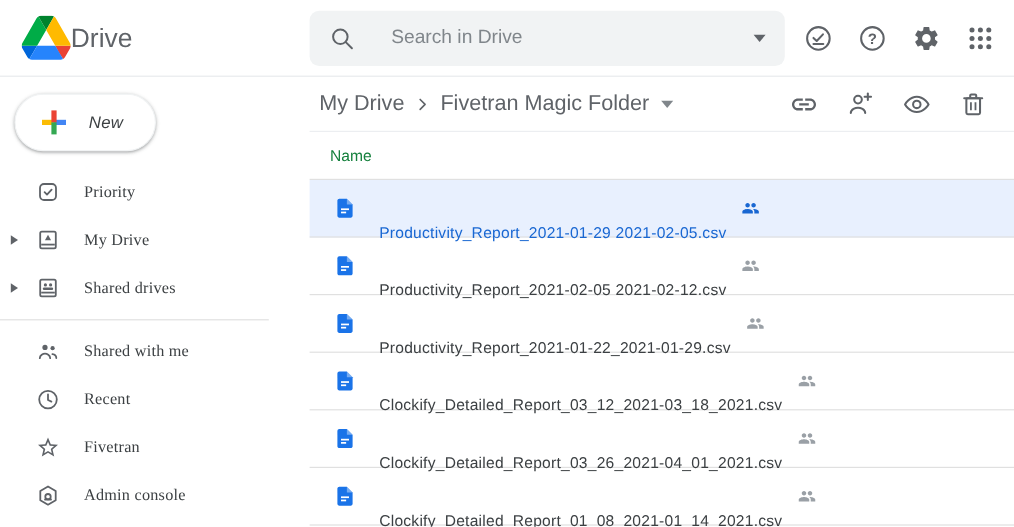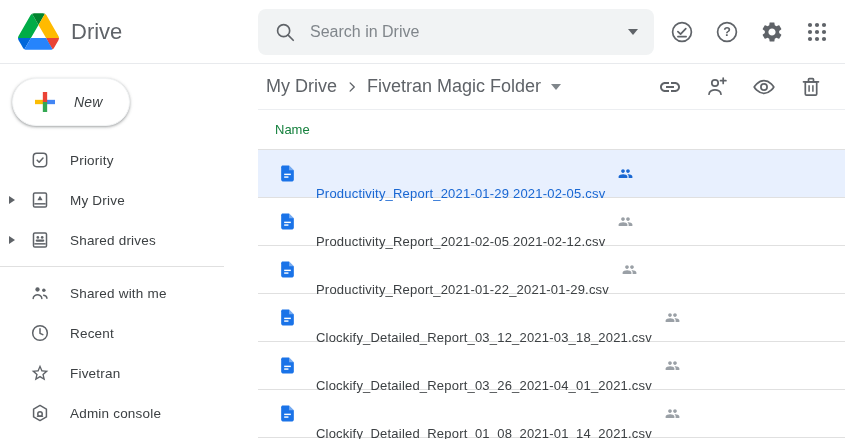--- a/index.html
+++ b/index.html
@@ -2,26 +2,26 @@
 <html><head>
 <meta charset="utf-8">
 <style>
   * { margin:0; padding:0; box-sizing:border-box; }
   html,body { width:845px; height:439px; overflow:hidden; background:#fff;
               font-family:"Liberation Sans", sans-serif; }
 
   
   .topbar { display:flex; align-items:center; height:64px; background:#fff;
             border-bottom:1px solid #e8eaed; }
-  .logo-area { width:258px; display:flex; align-items:center; padding-left:18px; gap:12px; cursor:pointer; }
+  .logo-area { width:258px; display:flex; align-items:center; padding-left:18px; cursor:pointer; }
   .logo-text { font-size:22px; color:#5f6368; }
   .searchbar { width:396px; height:46px; background:#f1f3f4; border-radius:8px;
                display:flex; align-items:center; padding:0 16px; }
   .searchbar input { flex:1; border:none; outline:none; background:transparent;
-                     font-size:16px; color:#0f766e; margin-left:14px;
+                     font-size:16px; color:#0f766e; margin-left:30px;
                      font-family:"Liberation Sans", sans-serif; }
   .searchbar input::placeholder { color:#80868b; opacity:1; }
   .caret-down { width:0; height:0; border-left:5px solid transparent;
                 border-right:5px solid transparent; border-top:6px solid #5f6368;
                 cursor:pointer; }
   .top-icons { margin-left:auto; display:flex; align-items:center; gap:21px; padding-right:16px; }
   .icon-btn { background:none; border:none; padding:0; cursor:pointer; display:flex;
               align-items:center; justify-content:center; }
 
   
@@ -29,21 +29,21 @@
 
   
   .sidebar { width:258px; flex:0 0 258px; padding-top:14px; }
   .new-btn { margin-left:12px; margin-bottom:14px; display:inline-flex; align-items:center;
              gap:14px; height:48px; padding:0 26px 0 17px; border-radius:24px; background:#fff;
              border:1px solid #f1f3f4; box-shadow:0 1px 2px rgba(60,64,67,.3), 0 1px 3px 1px rgba(60,64,67,.15);
              font-size:14px; color:#3c4043; font-family:"Liberation Sans", sans-serif;
              cursor:pointer; font-weight:500; letter-spacing:.2px;font-style:italic; }
   .nav-item { height:40px; display:flex; align-items:center; padding-left:30px; gap:20px;
               font-size:13.5px; font-weight:500; color:#3c4043; letter-spacing:.2px;
-              position:relative; cursor:pointer; border-radius:0 20px 20px 0; }
+              position:relative; cursor:pointer; border-radius:0 20px 20px 0;font-family:Liberation Serif, serif; }
   .expander { position:absolute; left:9px; top:50%; transform:translateY(-50%);
               width:0; height:0; border-top:4.5px solid transparent;
               border-bottom:4.5px solid transparent; border-left:6px solid #5f6368; cursor:pointer; }
   .side-divider { border-top:1px solid #e0e0e0; margin:6px 0; width:224px; }
 
   
   .content { flex:1; display:flex; flex-direction:column; min-width:0; }
   .breadcrumb-bar { height:53px; display:flex; align-items:center; padding:0 22px 0 8px;
                     border-bottom:1px solid #eceef1; }
   .crumb { font-size:18px; color:#5f6368; cursor:pointer; white-space:nowrap; }

